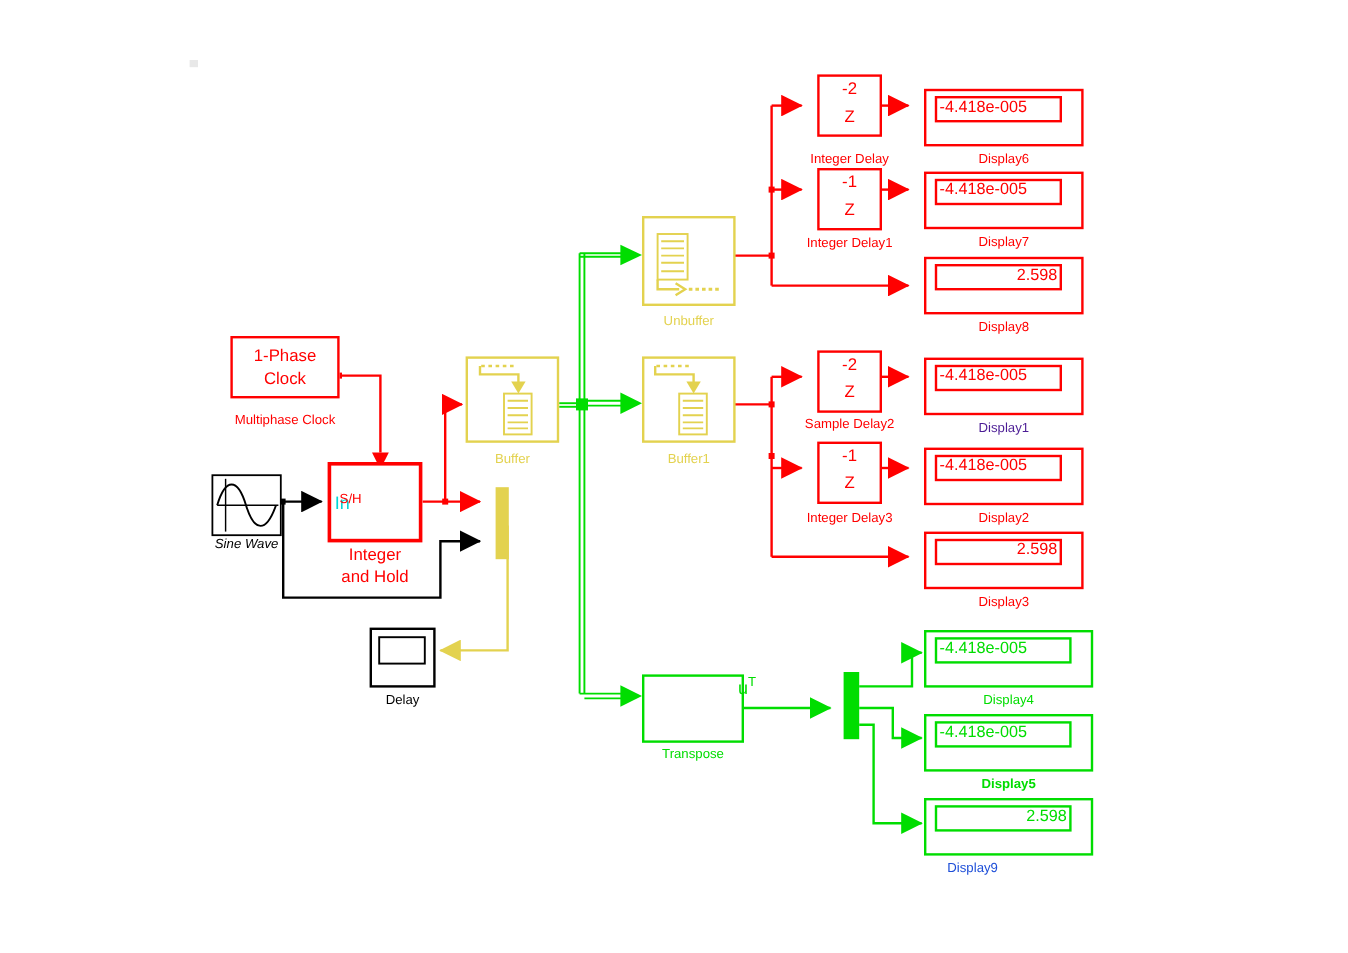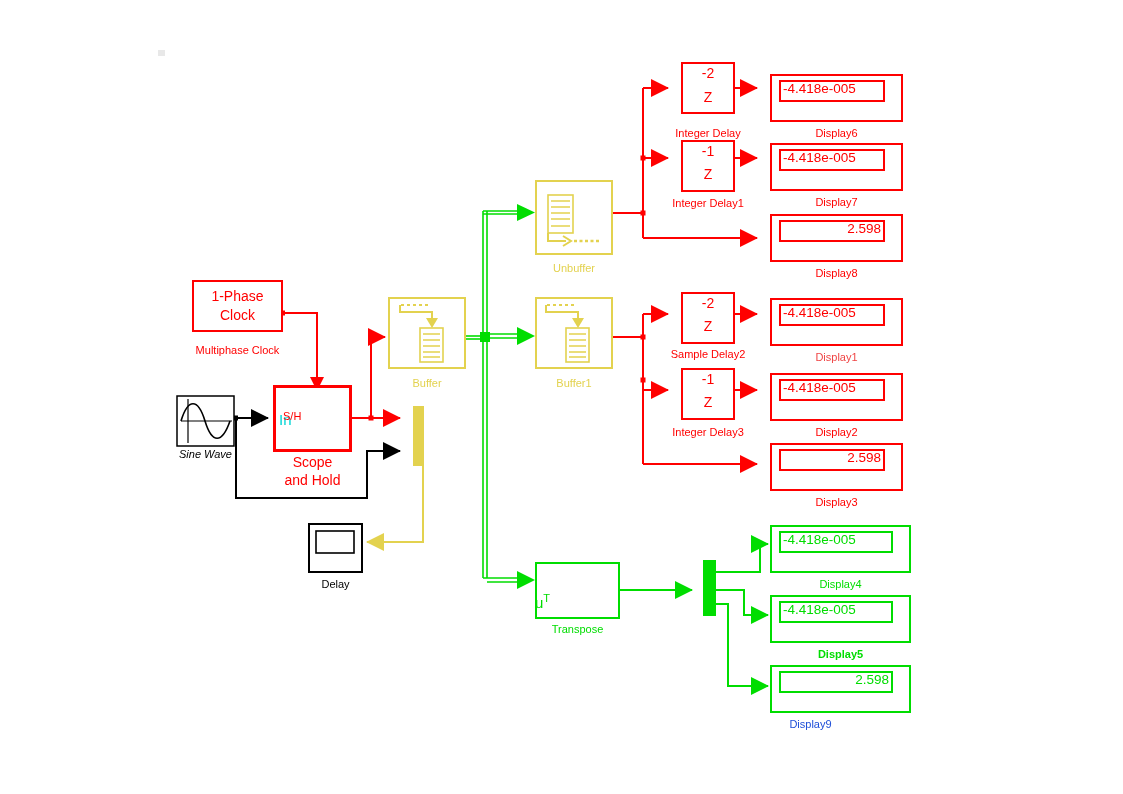--- a/index.html
+++ b/index.html
@@ -192,40 +192,40 @@
   <div class="blktxt red" style="left:192px;top:288px;width:91px;text-align:center;font-size:14px;">1-Phase</div>
   <div class="blktxt red" style="left:192px;top:307px;width:91px;text-align:center;font-size:14px;">Clock</div>
   <div class="lbl red" style="left:167px;top:343px;width:141px;">Multiphase Clock</div>
 
   <div class="lbl blk-c" style="left:160px;top:447px;width:91px;font-style:italic;">Sine Wave</div>
 
   <div class="blk" style="left:273px;top:385px;width:79px;height:67px;border:3px solid #ff0000;background:#fff;">
   </div>
   <div class="blktxt cyan" style="left:279px;top:411px;font-size:15px;">In</div>
   <div class="blktxt red" style="left:283px;top:410px;font-size:11px;">S/H</div>
-  <div class="lbl red" style="left:263px;top:455px;width:99px;font-size:14px;">Scope</div>
+  <div class="lbl red" style="left:263px;top:455px;width:99px;font-size:14px;">Integer</div>
   <div class="lbl red" style="left:263px;top:473px;width:99px;font-size:14px;">and Hold</div>
 
   <div class="blk" style="left:388px;top:297px;width:78px;height:72px;border:2px solid #e3d24f;background:transparent;">
   </div>
   <div class="lbl ylw" style="left:388px;top:376px;width:78px;">Buffer</div>
 
   <div class="blk" style="left:535px;top:297px;width:78px;height:72px;border:2px solid #e3d24f;background:transparent;">
   </div>
   <div class="lbl ylw" style="left:535px;top:376px;width:78px;">Buffer1</div>
 
   <div class="blk" style="left:535px;top:180px;width:78px;height:75px;border:2px solid #e3d24f;background:transparent;">
   </div>
   <div class="lbl ylw" style="left:532px;top:261px;width:84px;">Unbuffer</div>
 
   <div class="lbl blk-c" style="left:305px;top:577px;width:61px;">Delay</div>
 
   <div class="blk" style="left:535px;top:562px;width:85px;height:57px;border:2px solid #00dd00;background:#fff;">
   </div>
-  <div class="blktxt grn" style="left:535px;top:592px;width:95px;text-align:left;font-size:15px;">
+  <div class="blktxt grn" style="left:535px;top:563px;width:95px;text-align:right;font-size:15px;">
     <span>u</span><sup style="font-size:11px;">T</sup>
   </div>
   <div class="lbl grn" style="left:528px;top:622px;width:99px;">Transpose</div>
 
   <div class="blk" style="left:681px;top:62px;width:54px;height:52px;border:2px solid #ff0000;background:#fff;"></div>
   <div class="blktxt red" style="left:681px;top:65px;width:54px;text-align:center;font-size:14px;">-2</div>
   <div class="blktxt red" style="left:681px;top:89px;width:54px;text-align:center;font-size:14px;">Z</div>
   <div class="lbl red" style="left:653px;top:126px;width:110px;">Integer Delay</div>
 
   <div class="blk" style="left:681px;top:140px;width:54px;height:52px;border:2px solid #ff0000;background:#fff;"></div>
@@ -252,21 +252,21 @@
       <div class="dispinner" style="left: 779px; top: 149px; width: 106px; height: 22px; border: 2px solid rgb(255, 0, 0);"></div>
       <div class="dispval" style="left: 783px; top: 150px; width: 98px; color: rgb(255, 0, 0); text-align: left;">-4.418e-005</div>
       <div class="lbl" style="left: 770px; top: 195px; width: 133px; color: rgb(255, 0, 0);">Display7</div>
       <div class="dispbox" style="left: 770px; top: 214px; width: 133px; height: 48px; border: 2px solid rgb(255, 0, 0); background: rgb(255, 255, 255);"></div>
       <div class="dispinner" style="left: 779px; top: 220px; width: 106px; height: 22px; border: 2px solid rgb(255, 0, 0);"></div>
       <div class="dispval" style="left: 783px; top: 221px; width: 98px; color: rgb(255, 0, 0); text-align: right;">2.598</div>
       <div class="lbl" style="left: 770px; top: 266px; width: 133px; color: rgb(255, 0, 0);">Display8</div>
       <div class="dispbox" style="left: 770px; top: 298px; width: 133px; height: 48px; border: 2px solid rgb(255, 0, 0); background: rgb(255, 255, 255);"></div>
       <div class="dispinner" style="left: 779px; top: 304px; width: 106px; height: 22px; border: 2px solid rgb(255, 0, 0);"></div>
       <div class="dispval" style="left: 783px; top: 305px; width: 98px; color: rgb(255, 0, 0); text-align: left;">-4.418e-005</div>
-      <div class="lbl" style="left: 770px; top: 350px; width: 133px; color: #ef4444;">Display1</div>
+      <div class="lbl" style="left: 770px; top: 350px; width: 133px; color: #4c1d95;">Display1</div>
       <div class="dispbox" style="left: 770px; top: 373px; width: 133px; height: 48px; border: 2px solid rgb(255, 0, 0); background: rgb(255, 255, 255);"></div>
       <div class="dispinner" style="left: 779px; top: 379px; width: 106px; height: 22px; border: 2px solid rgb(255, 0, 0);"></div>
       <div class="dispval" style="left: 783px; top: 380px; width: 98px; color: rgb(255, 0, 0); text-align: left;">-4.418e-005</div>
       <div class="lbl" style="left: 770px; top: 425px; width: 133px; color: rgb(255, 0, 0);">Display2</div>
       <div class="dispbox" style="left: 770px; top: 443px; width: 133px; height: 48px; border: 2px solid rgb(255, 0, 0); background: rgb(255, 255, 255);"></div>
       <div class="dispinner" style="left: 779px; top: 449px; width: 106px; height: 22px; border: 2px solid rgb(255, 0, 0);"></div>
       <div class="dispval" style="left: 783px; top: 450px; width: 98px; color: rgb(255, 0, 0); text-align: right;">2.598</div>
       <div class="lbl" style="left: 770px; top: 495px; width: 133px; color: rgb(255, 0, 0);">Display3</div>
       <div class="dispbox" style="left: 770px; top: 525px; width: 141px; height: 48px; border: 2px solid rgb(0, 221, 0); background: rgb(255, 255, 255);"></div>
       <div class="dispinner" style="left: 779px; top: 531px; width: 114px; height: 22px; border: 2px solid rgb(0, 221, 0);"></div>

